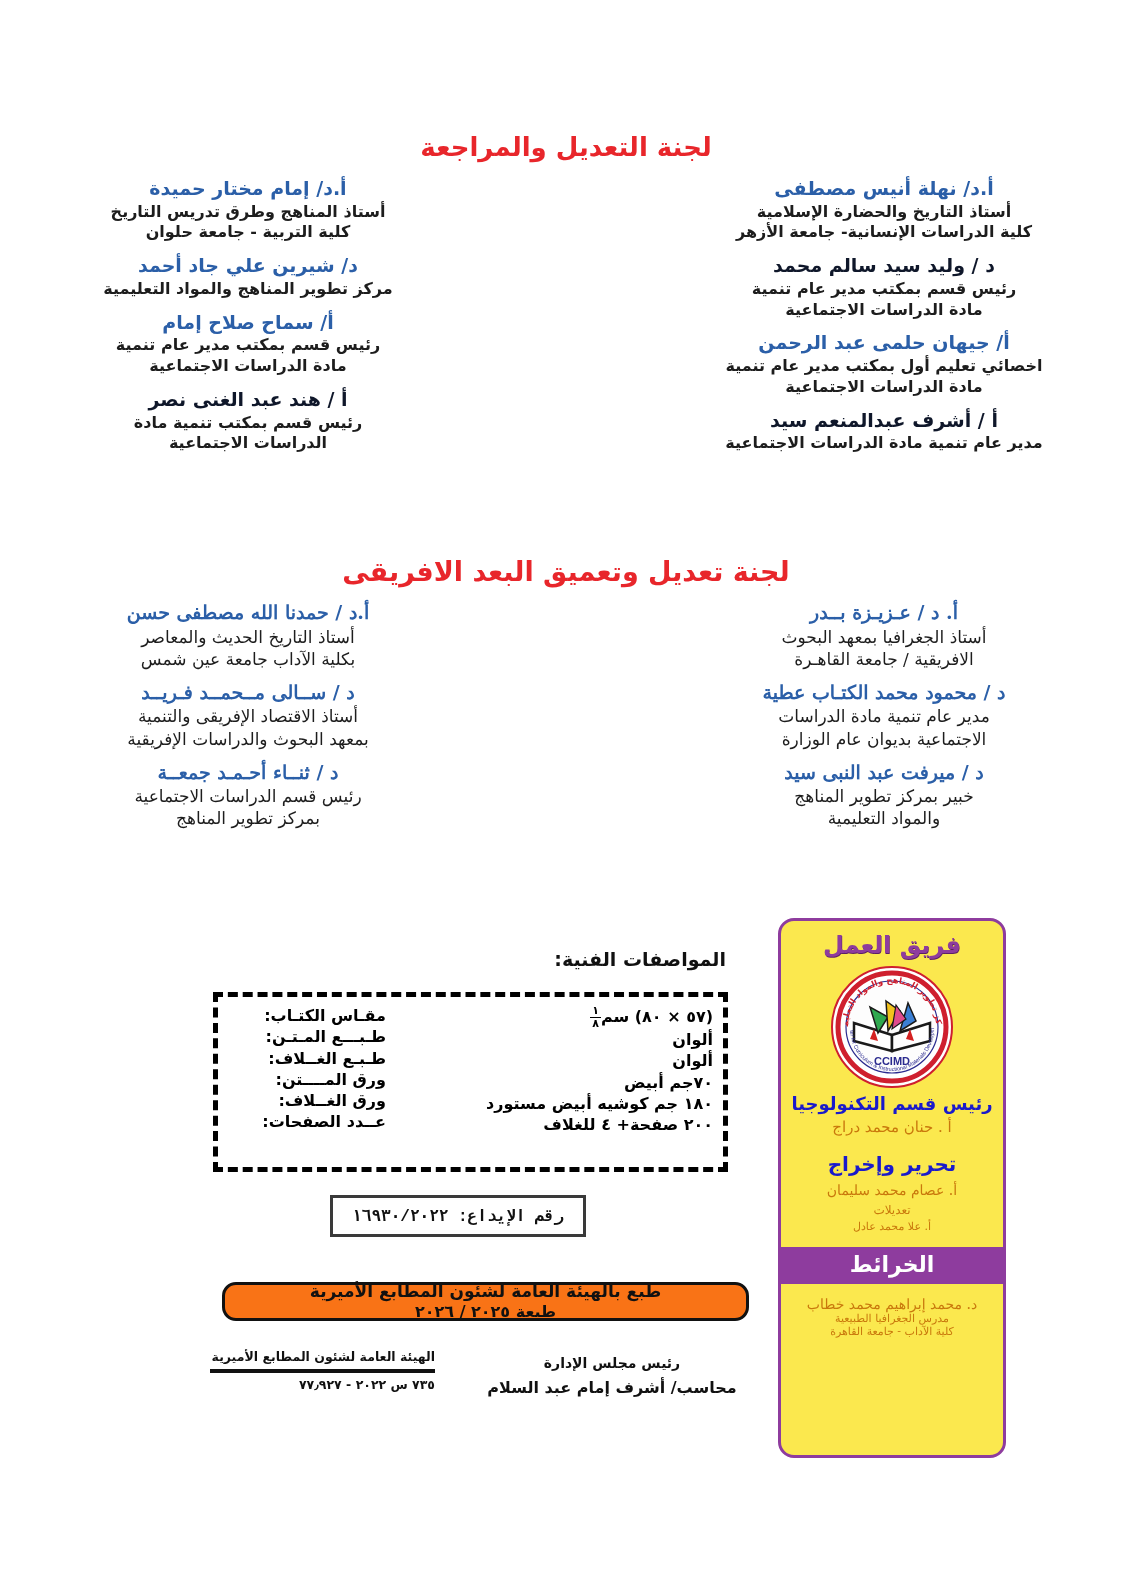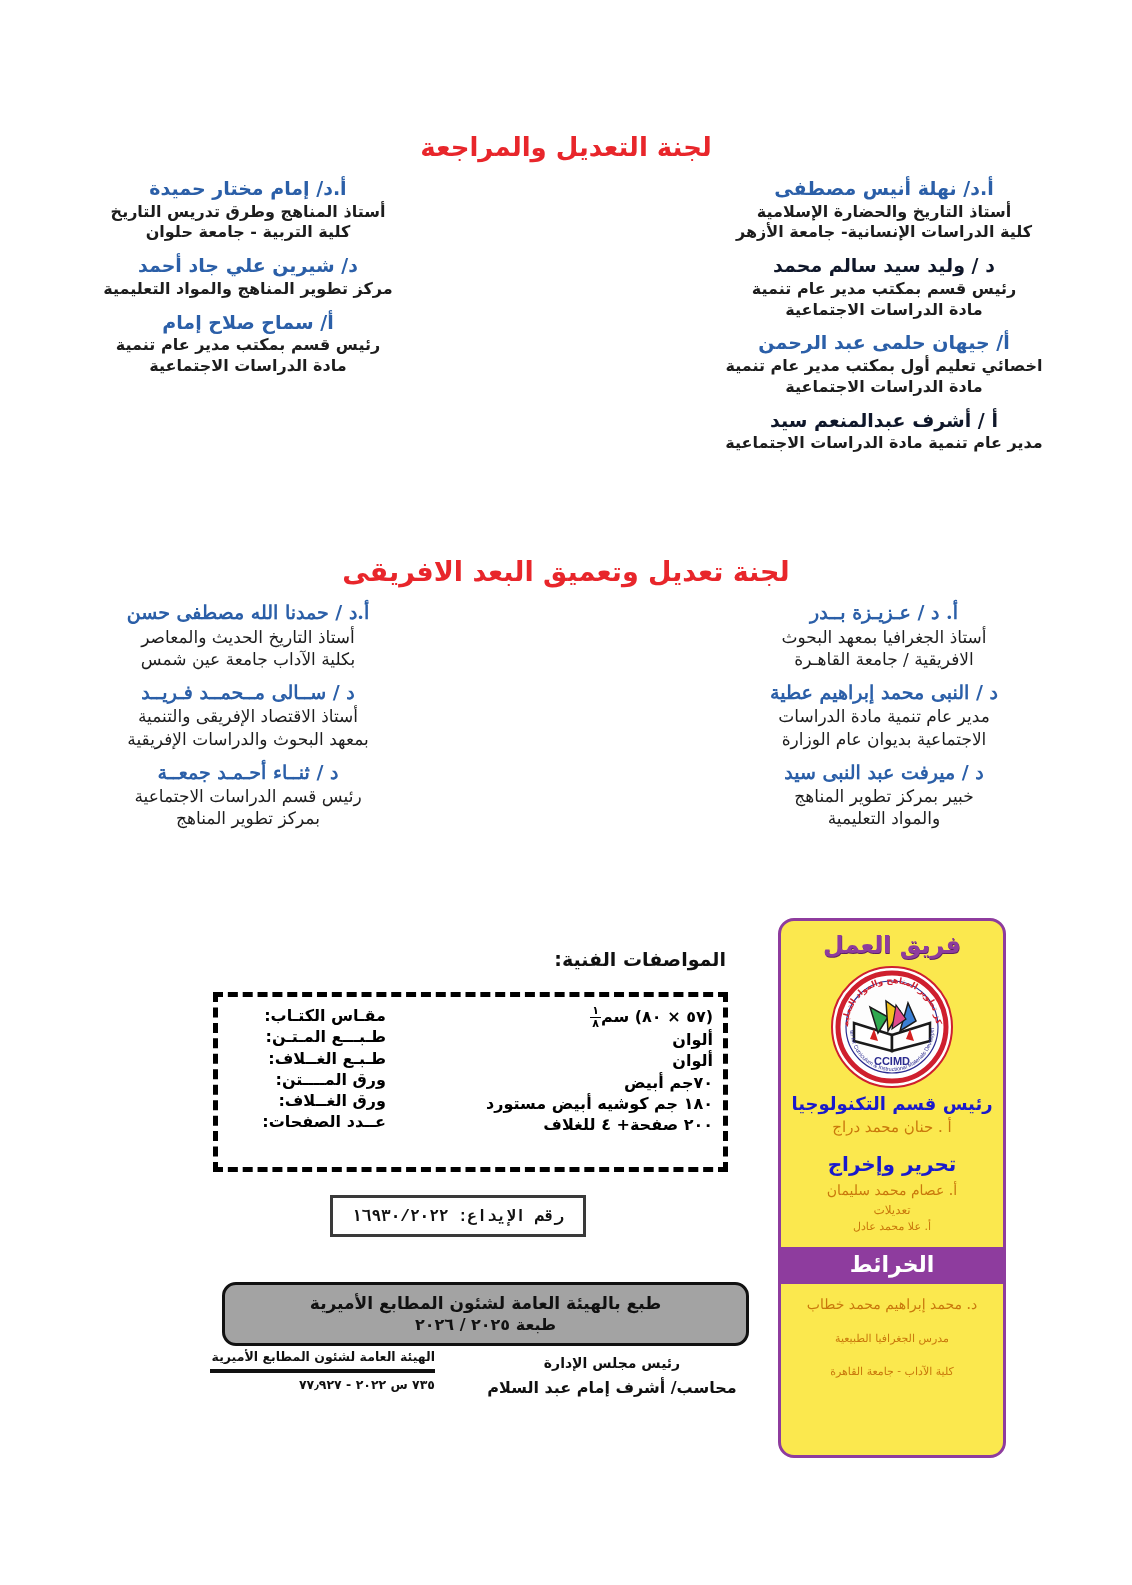--- a/index.html
+++ b/index.html
@@ -100,26 +100,26 @@
     display:flex;align-items:center;justify-content:center;
     box-sizing:border-box;
   }
   #deposit-box .txt{
     font-size:16px;font-weight:bold;color:#111;
     font-family:Liberation Mono, monospace;
   }
 
   
   #print-box{
-    position:absolute;top:1282px;left:222px;width:527px;height:64px;
+    position:absolute;top:1282px;left:222px;width:527px;height:39px;
     border:3px solid #111;
     border-radius:14px;
     box-sizing:border-box;
     display:flex;flex-direction:column;align-items:center;justify-content:center;
-    background:#a3a3a3;
+    background:#f97316;
   }
   #print-box .l1{font-size:17px;font-weight:bold;color:#111;font-family:"DejaVu Sans",sans-serif;line-height:1.25;}
   #print-box .l2{font-size:16px;font-weight:bold;color:#111;font-family:"DejaVu Sans",sans-serif;line-height:1.25;}
 
   
   #footer-right{
     position:absolute;top:1348px;left:210px;width:225px;text-align:right;
   }
   #footer-right .fline{
     font-size:12.5px;font-weight:bold;color:#111;
@@ -177,21 +177,21 @@
   #maps-band{
     background:#8e3c9e;color:#ffffff;font-weight:bold;font-size:22px;
     margin-top:14px;padding:5px 0 7px 0;
     font-family:"DejaVu Sans",sans-serif;
   }
   .map-name{
     color:#c9780c;font-size:14px;margin-top:12px;
     font-family:"DejaVu Serif",serif;
   }
   .map-sub{
-    color:#c9780c;font-size:11px;margin-top:20px;
+    color:#c9780c;font-size:11px;margin-top:0;
     font-family:"DejaVu Serif",serif;
   }
 </style>
 </head>
 <body>
 
 <div class="page">
 
   <div class="section-title" id="title-review">لجنة التعديل والمراجعة</div>
 
@@ -241,37 +241,44 @@
             <div>مركز تطوير المناهج والمواد التعليمية</div>
           </div>
       </div>
       <div class="person">
         <div class="pname">أ/ سماح صلاح إمام</div>
         <div class="ptitle multiline">
             <div>رئيس قسم بمكتب مدير عام تنمية</div>
             <div>مادة الدراسات الاجتماعية</div>
           </div>
       </div>
+      <div class="person">
+        <div class="pname dark">أ / هند عبد الغنى نصر</div>
+        <div class="ptitle multiline">
+            <div>رئيس قسم بمكتب تنمية مادة</div>
+            <div>الدراسات الاجتماعية</div>
+          </div>
+      </div>
     </div>
   </div>
 
   <div class="section-title" id="title-africa">لجنة تعديل وتعميق البعد الافريقى</div>
 
   <div class="committee" id="committee-africa">
 
     <div class="col col-left">
       <div class="person serif">
         <div class="pname">أ. د / عـزيـزة بــدر</div>
         <div class="ptitle multiline">
             <div>أستاذ الجغرافيا بمعهد البحوث</div>
             <div>الافريقية / جامعة القاهـرة</div>
           </div>
       </div>
       <div class="person serif">
-        <div class="pname">د / النبى محمد إبراهيم عطية</div>
+        <div class="pname">د / محمود محمد الكتـاب عطية</div>
         <div class="ptitle multiline">
             <div>مدير عام تنمية مادة الدراسات</div>
             <div>الاجتماعية بديوان عام الوزارة</div>
           </div>
       </div>
       <div class="person serif">
         <div class="pname">د / ميرفت عبد النبى سيد</div>
         <div class="ptitle multiline">
             <div>خبير بمركز تطوير المناهج</div>
             <div>والمواد التعليمية</div>

